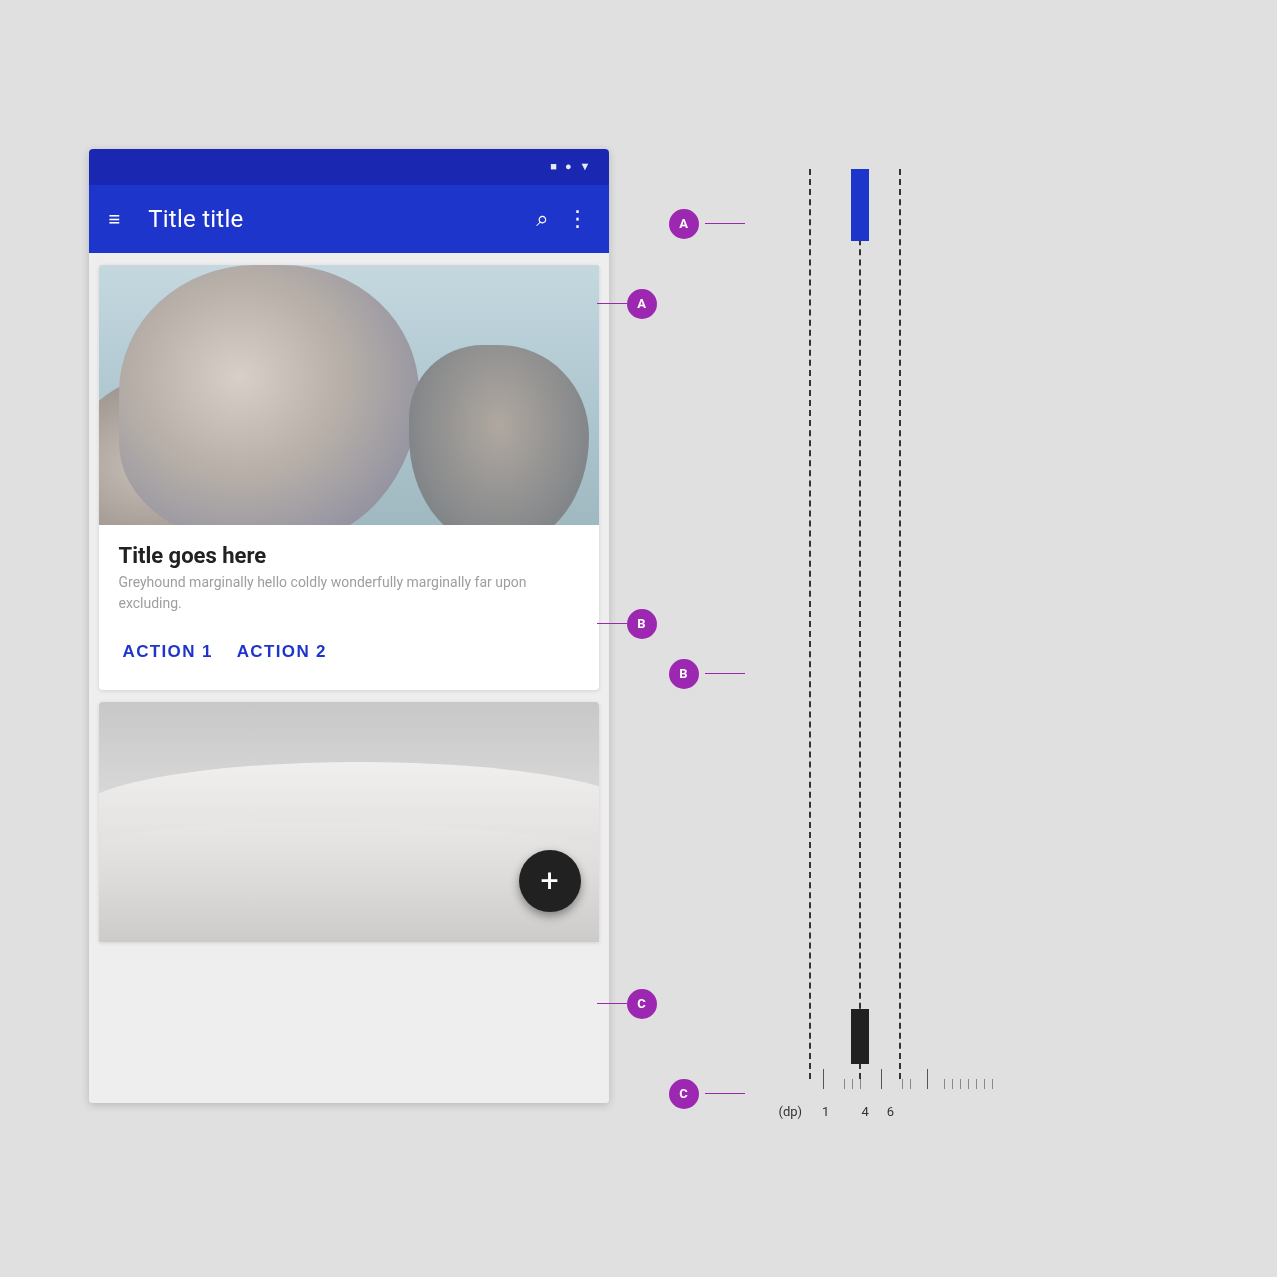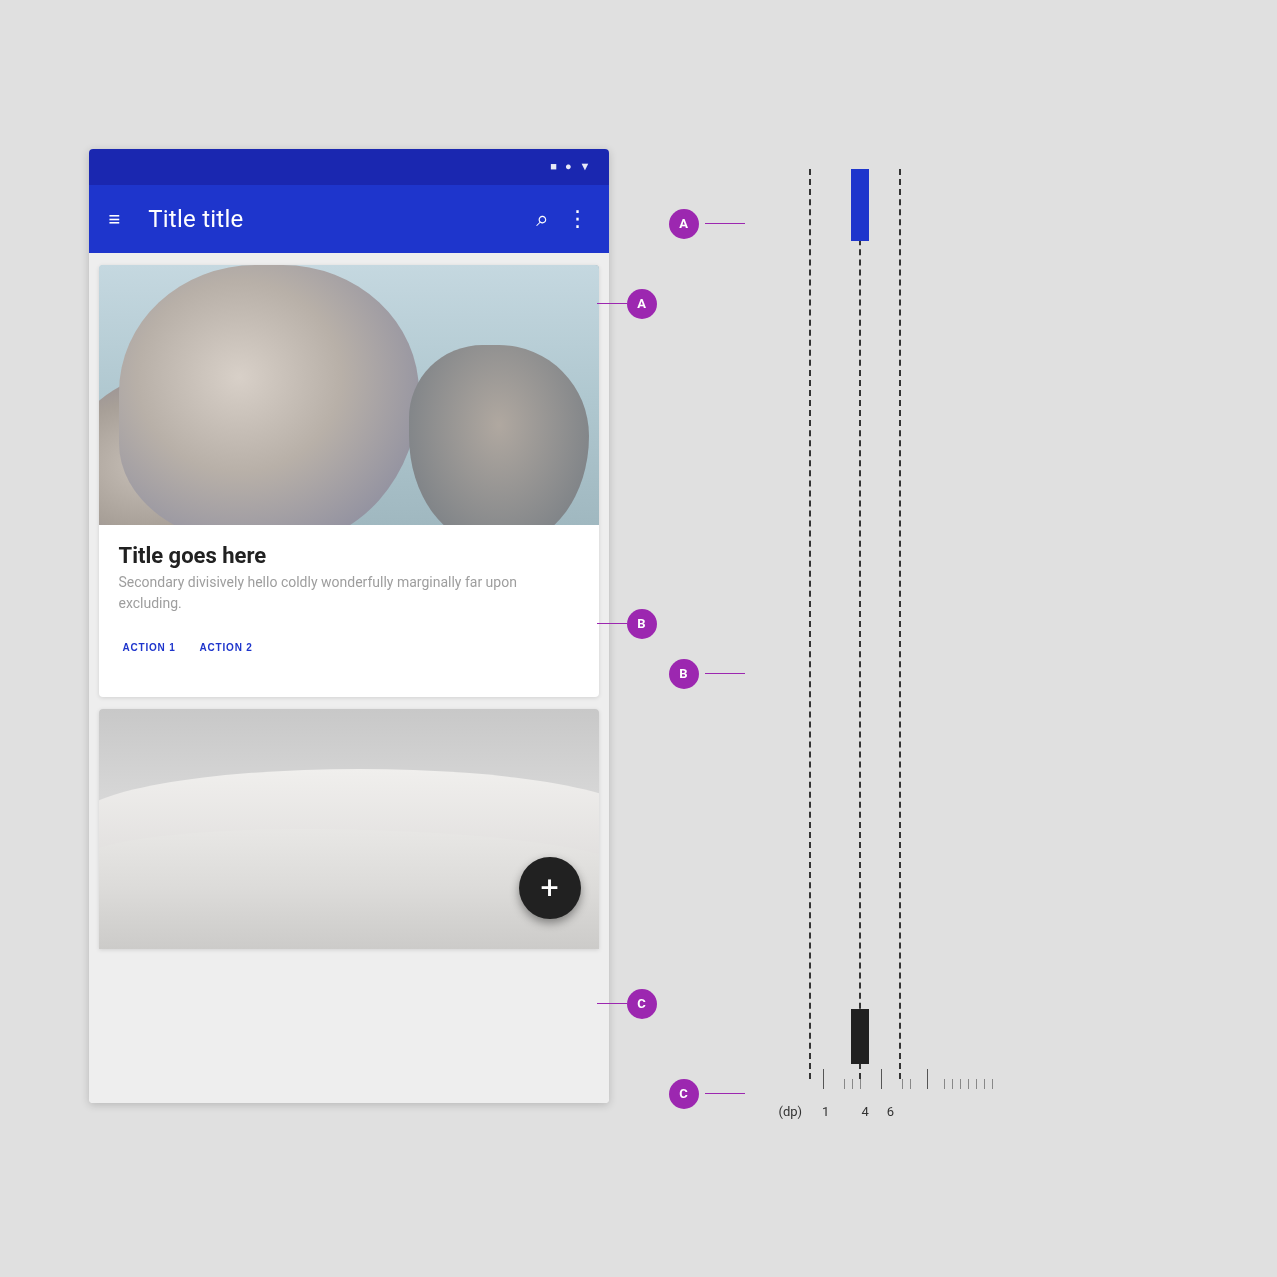--- a/index.html
+++ b/index.html
@@ -144,21 +144,21 @@
       bottom: -20px;
       right: 10px;
     }
     .sky-bg {
       position: absolute;
       top: 0; left: 0; right: 0; bottom: 0;
       background: linear-gradient(180deg, #c5d8e0 0%, #b0c8d0 50%, #a0b8c0 100%);
     }
 
     .card-body {
-      padding: 18px 20px 24px 20px;
+      padding: 18px 20px 8px 20px;
     }
 
     .card-title {
       font-size: 22px;
       font-weight: 700;
       color: #212121;
       margin-bottom: 4px;
       letter-spacing: 0;
     }
 
@@ -176,21 +176,21 @@
     }
 
     .card-actions {
       display: flex;
       gap: 24px;
       padding: 8px 4px 16px 4px;
     }
 
     .card-action-btn {
       color: #1e35cc;
-      font-size: 10px;
+      font-size: 17px;
       font-weight: 700;
       letter-spacing: 0.08em;
       text-transform: uppercase;
       cursor: pointer;
       border: none;
       background: none;
       padding: 4px 0;
     }
 
     
@@ -398,21 +398,21 @@
 
         <div class="card">
           <div class="card-image">
             <div class="sky-bg"></div>
             <div class="rock-left"></div>
             <div class="rock-main"></div>
             <div class="rock-right"></div>
           </div>
           <div class="card-body">
             <div class="card-title">Title goes here</div>
-            <div class="card-body-text">Secondary divisively hello coldly wonderfully marginally far upon excluding.</div>
+            <div class="card-body-text">Greyhound marginally hello coldly wonderfully marginally far upon excluding.</div>
             <div class="card-actions">
               <button class="card-action-btn">ACTION 1</button>
               <button class="card-action-btn">ACTION 2</button>
             </div>
           </div>
         </div>
 
         <div style="position:relative;">
           <div class="card-2">
             <div class="card-2-image">

